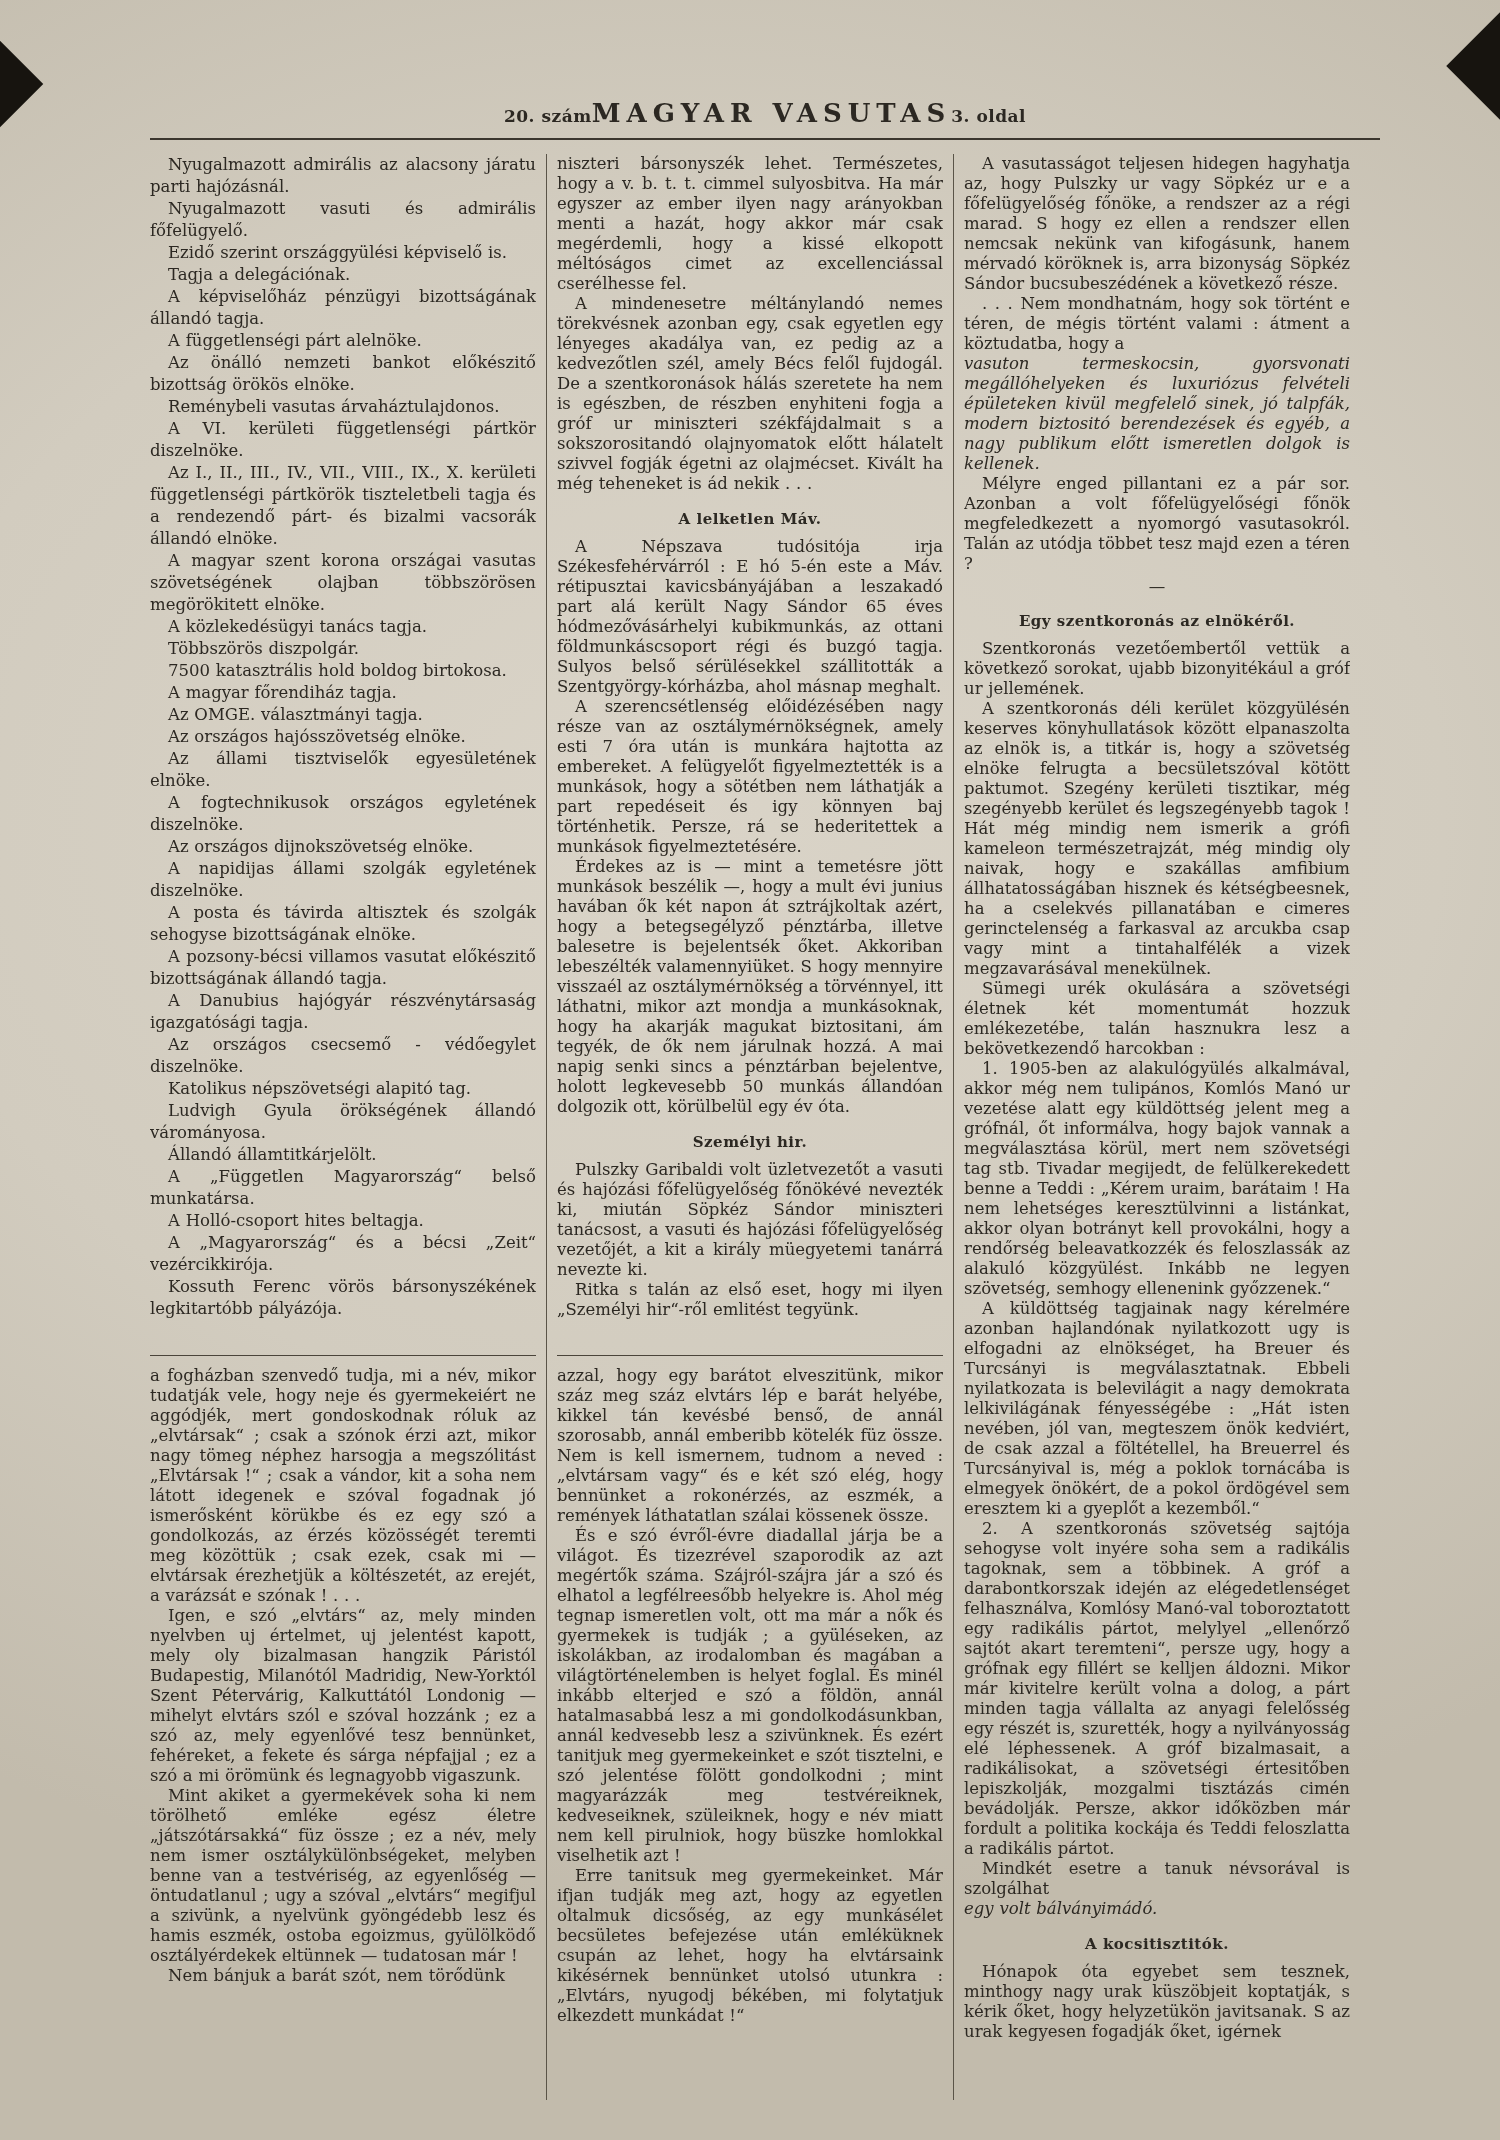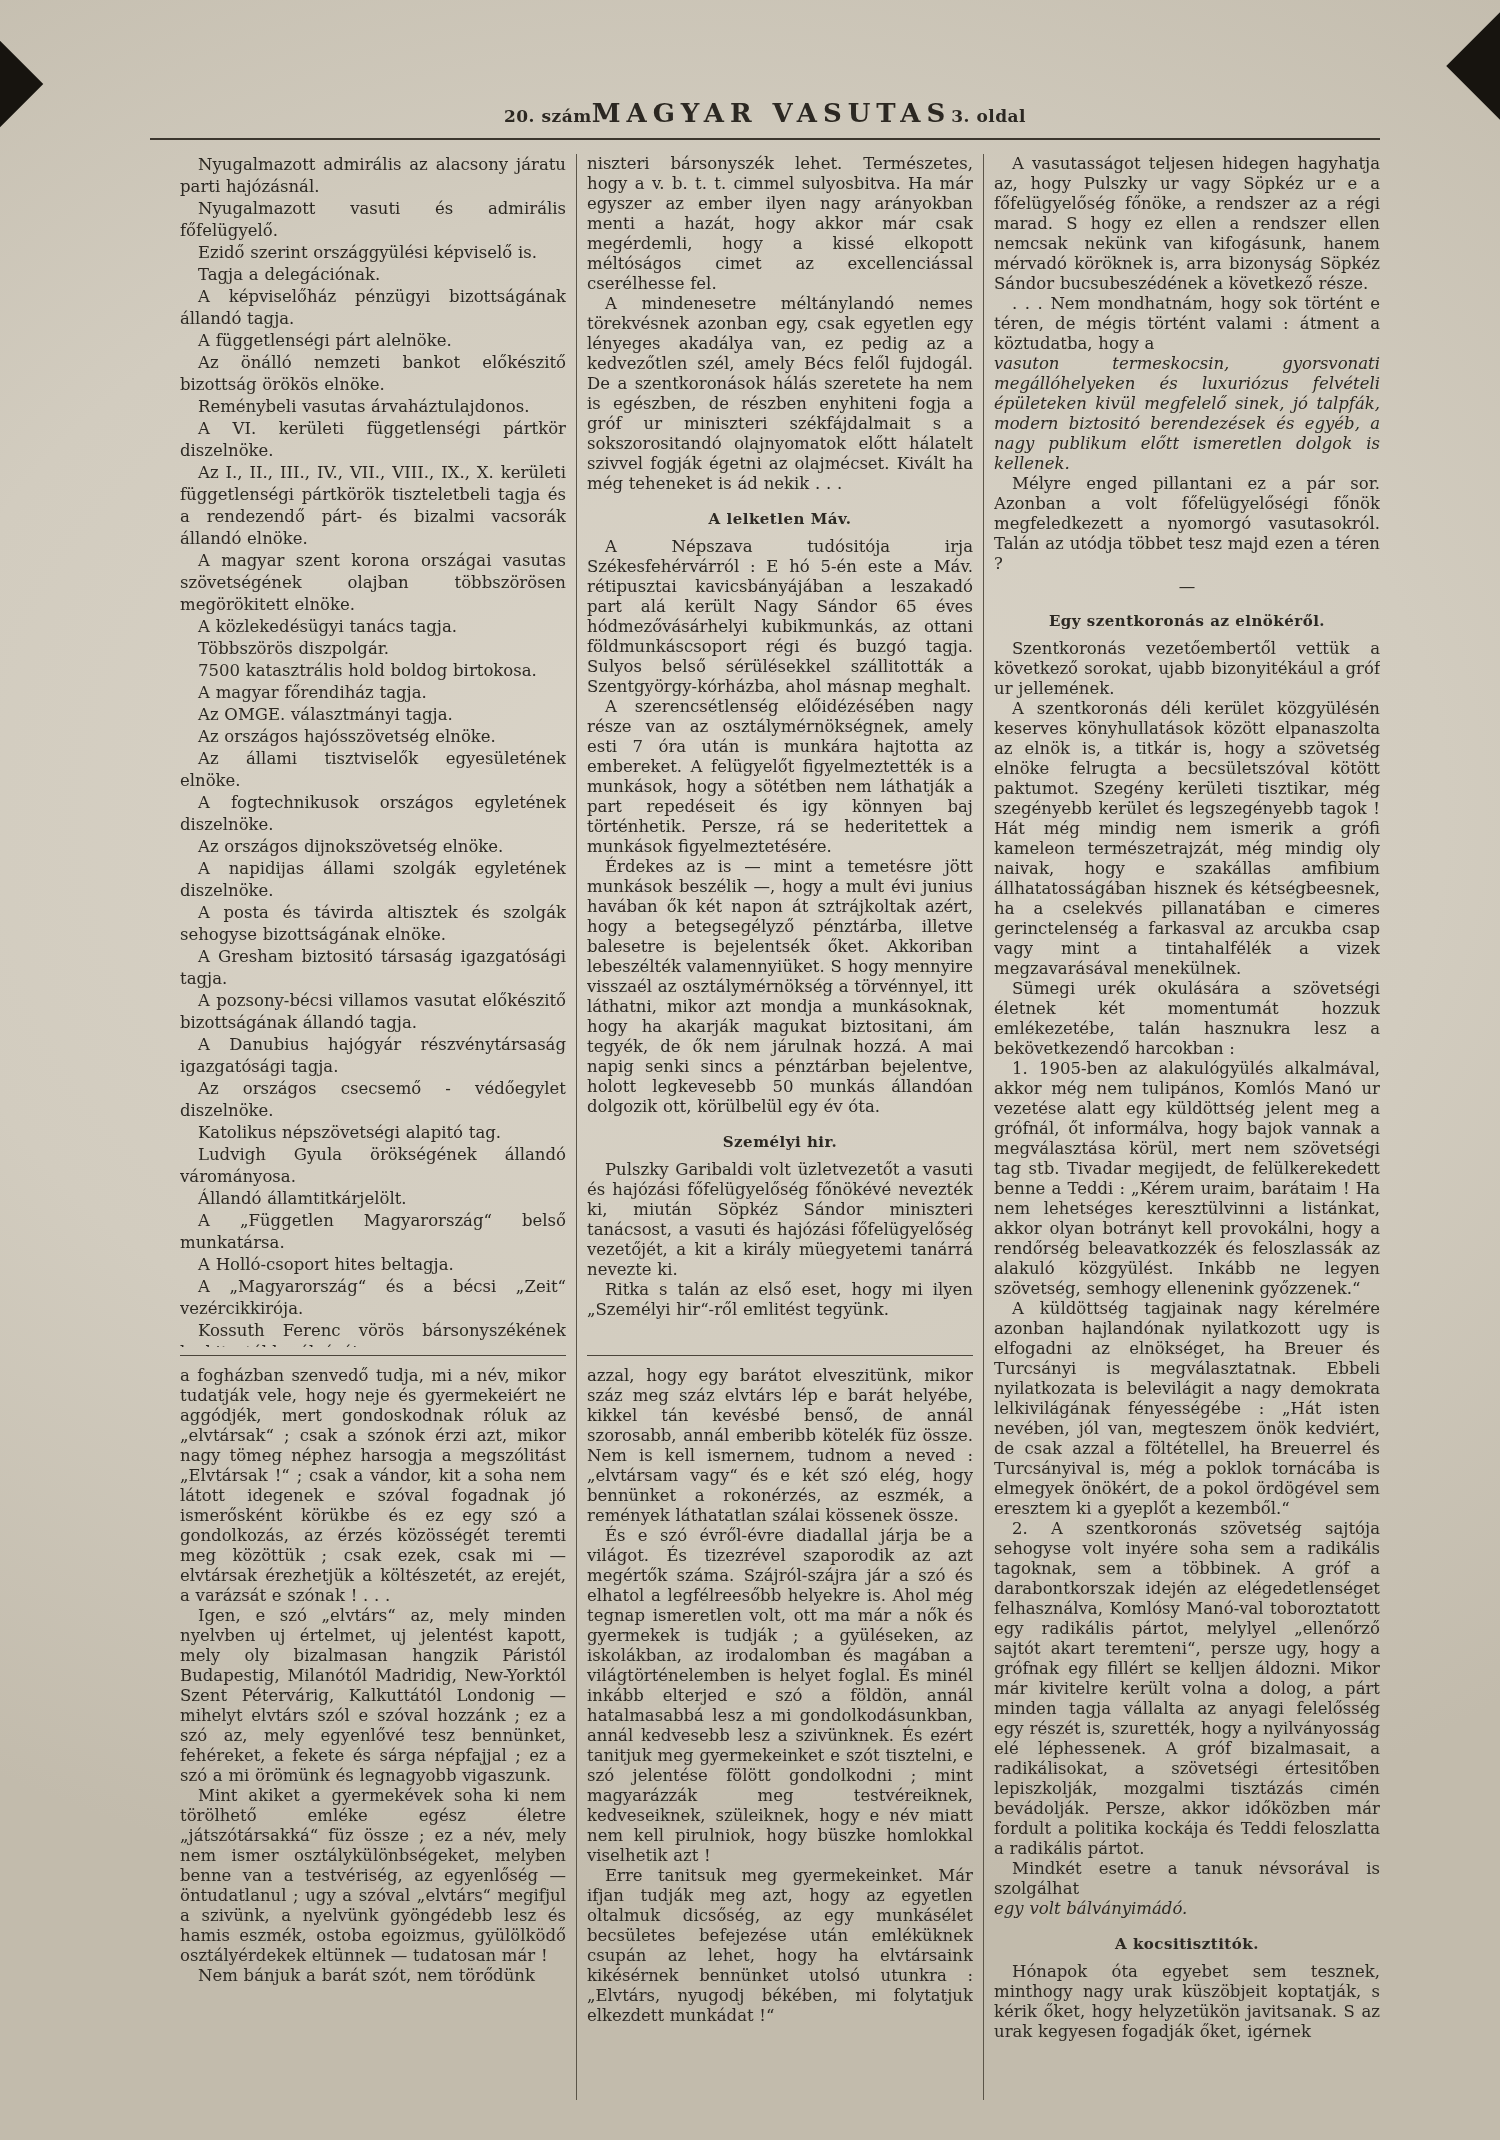--- a/index.html
+++ b/index.html
@@ -23,21 +23,21 @@
     display:flex;justify-content:center;align-items:baseline;
   }
   .issue,.pageno{font-size:17px;font-weight:bold;letter-spacing:.5px}
   .masthead{font-size:26px;font-weight:bold;letter-spacing:6px}
   .head-rule{
     position:absolute;left:150px;top:138px;width:1230px;height:0;
     border-top:2px solid #3b362e;
   }
 
   .content{
-    position:absolute;left:180px;top:154px;width:1200px;height:1946px;
+    position:absolute;left:150px;top:154px;width:1200px;height:1946px;
     display:flex;gap:10px;
   }
   .col{width:386px;display:flex;flex-direction:column}
   .vdiv{width:1px;background:#5a5448;align-self:stretch}
   .col-top{height:1193px;overflow:hidden}
   .section-rule{height:0;border-top:1px solid #4a443a;margin:8px 0 10px}
   .col-bottom{flex:1;overflow:hidden}
   .col-full{height:100%;overflow:hidden}
 
   p{
@@ -89,21 +89,20 @@
           <p>Többszörös diszpolgár.</p>
           <p>7500 katasztrális hold boldog birtokosa.</p>
           <p>A magyar főrendiház tagja.</p>
           <p>Az OMGE. választmányi tagja.</p>
           <p>Az országos hajósszövetség elnöke.</p>
           <p>Az állami tisztviselők egyesületének elnöke.</p>
           <p>A fogtechnikusok országos egyletének diszelnöke.</p>
           <p>Az országos dijnokszövetség elnöke.</p>
           <p>A napidijas állami szolgák egyletének diszelnöke.</p>
           <p>A posta és távirda altisztek és szolgák sehogyse bizottságának elnöke.</p>
-          <p>A Gresham biztositó társaság igazgatósági tagja.</p>
           <p>A pozsony-bécsi villamos vasutat előkészitő bizottságának állandó tagja.</p>
           <p>A Danubius hajógyár részvénytársaság igazgatósági tagja.</p>
           <p>Az országos csecsemő - védőegylet diszelnöke.</p>
           <p>Katolikus népszövetségi alapitó tag.</p>
           <p>Ludvigh Gyula örökségének állandó várományosa.</p>
           <p>Állandó államtitkárjelölt.</p>
           <p>A „Független Magyarország“ belső munkatársa.</p>
           <p>A Holló-csoport hites beltagja.</p>
           <p>A „Magyarország“ és a bécsi „Zeit“ vezércikkirója.</p>
           <p>Kossuth Ferenc vörös bársonyszékének legkitartóbb pályázója.</p>

